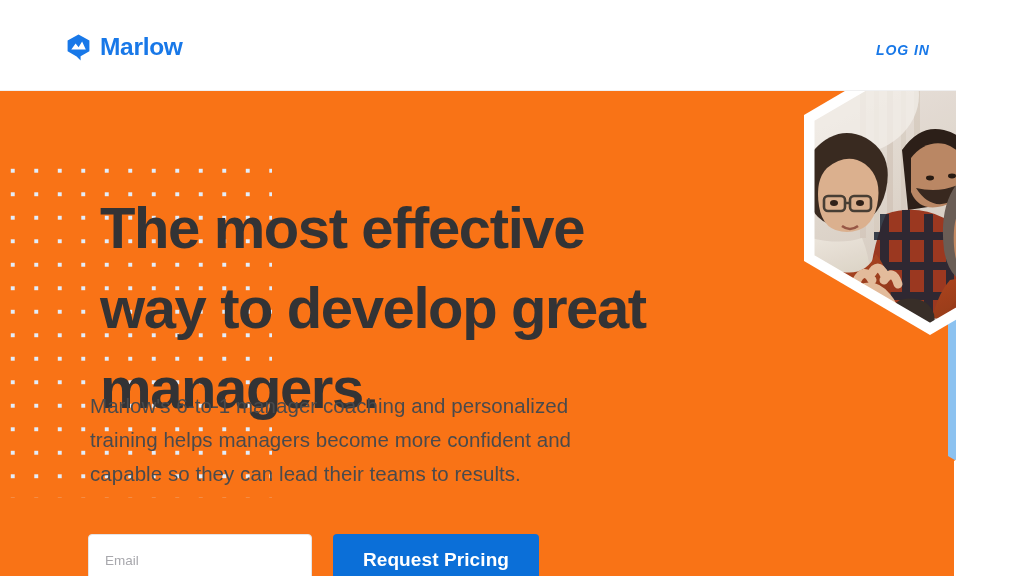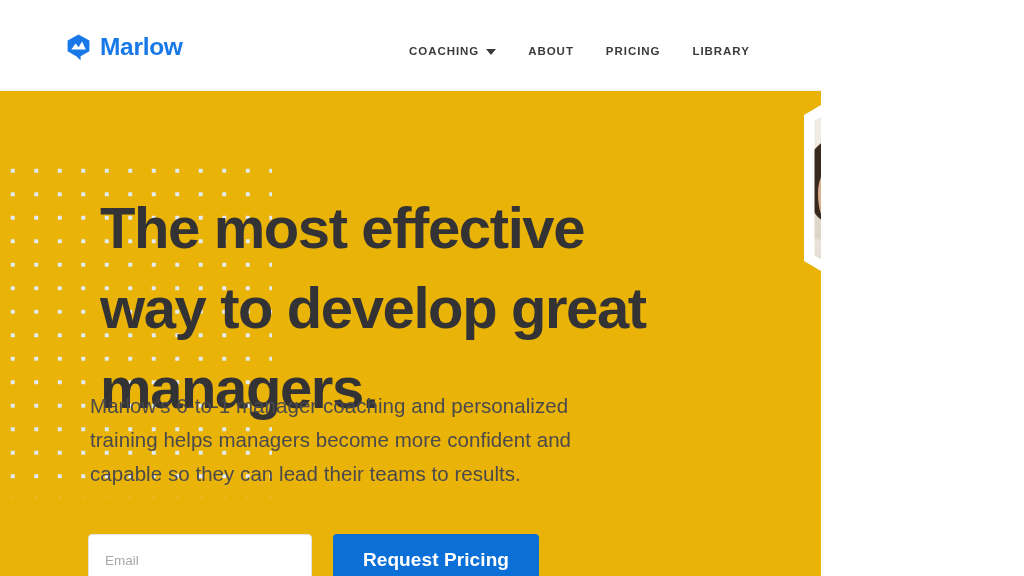--- a/index.html
+++ b/index.html
@@ -5,21 +5,21 @@
 <style>
   * { margin:0; padding:0; box-sizing:border-box; }
   html, body {
     width:1024px; height:576px;
     overflow:hidden;
     background:#ffffff;
     font-family:"Liberation Sans", sans-serif;
     -webkit-font-smoothing:antialiased;
   }
 
-  .page { position:relative; width:821px; height:576px; background:#eab308; overflow:hidden; }
+  .page { position:relative; width:956px; height:576px; background:#f97316; overflow:hidden; }
 
   
   .header {
     position:absolute; top:0; left:0;
     width:1024px; height:91px;
     background:#ffffff;
     border-bottom:1px solid #f0f0f1;
     z-index:40;
   }
   .brand {
@@ -133,35 +133,20 @@
   <div class="header">
 
     <a class="brand" href="#">
       <svg class="brand-mark" viewBox="0 0 25 27">
         <path d="M12.5 0.4 L23.4 6.6 L23.4 17.2 L14.6 22.3 L14.6 26.6 L10.6 22.4 L1.6 17.2 L1.6 6.6 Z" fill="#1878E8"></path>
         <path d="M5.3 15.4 L9.6 9.6 L12.6 13.2 L16.1 7.4 L19.8 15.4 Z" fill="#FFFFFF"></path>
       </svg>
       <span class="brand-text">Marlow</span>
     </a>
 
-    <nav class="nav">
-      <a class="nav-item" href="#">
-        <span>COACHING</span>
-        <span class="caret"></span>
-      </a>
-      <a class="nav-item" href="#">
-        <span>ABOUT</span>
-      </a>
-      <a class="nav-item" href="#">
-        <span>PRICING</span>
-      </a>
-      <a class="nav-item" href="#">
-        <span>LIBRARY</span>
-      </a>
-    </nav>
 
     <a class="login" href="#">LOG IN</a>
   </div>
 
   <div class="hero">
 
     <div class="dots"></div>
 
     <div class="hexes">
       <svg viewBox="0 0 360 576" xmlns="http://www.w3.org/2000/svg">

